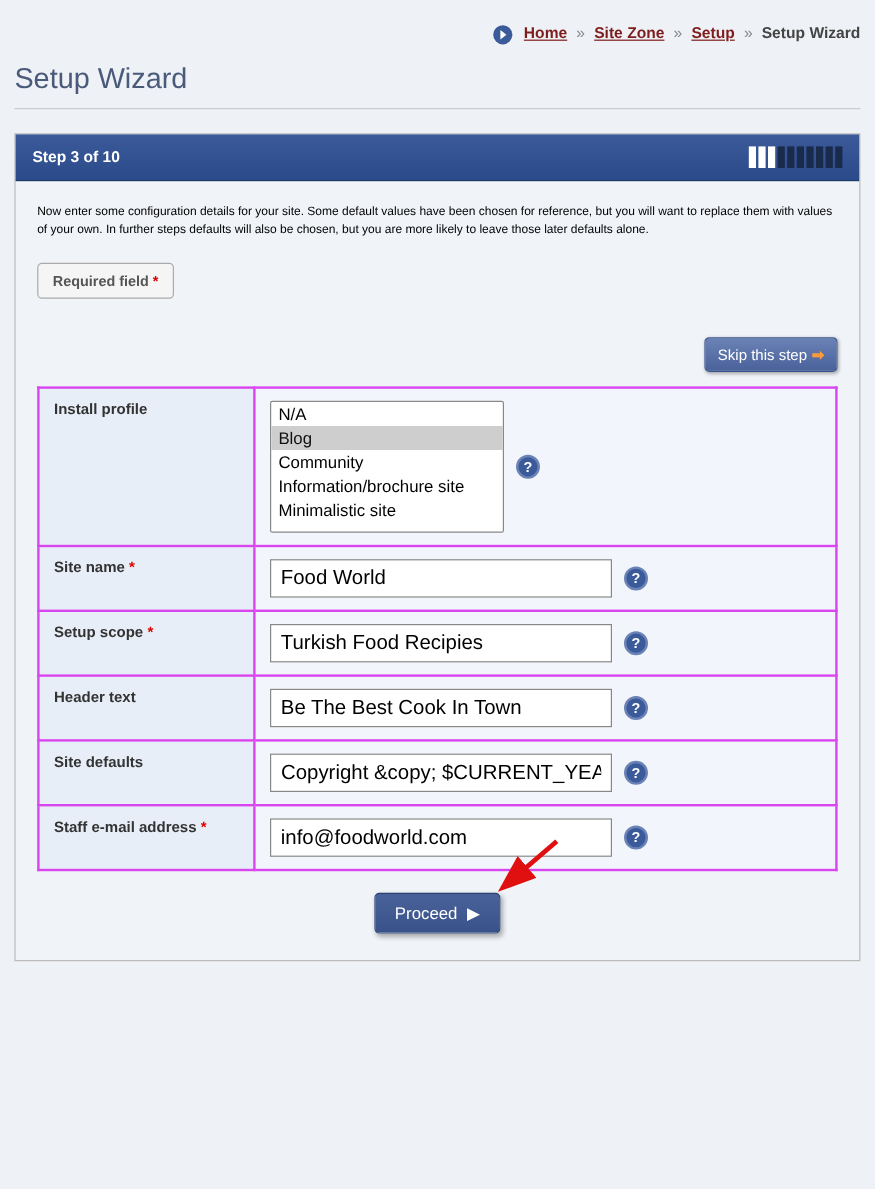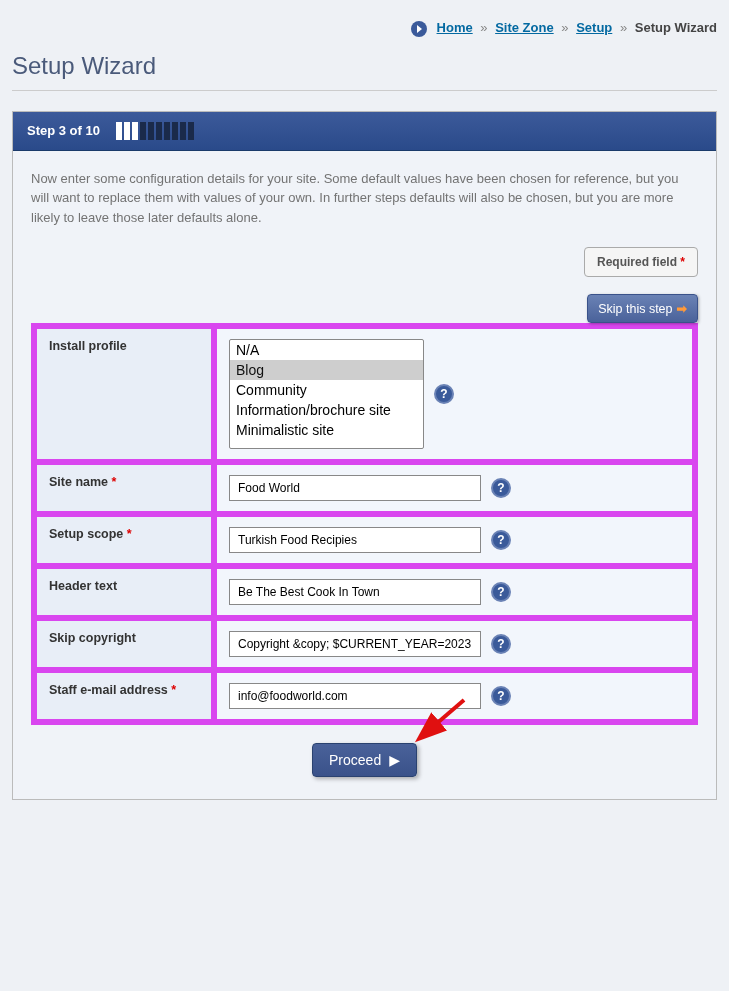--- a/index.html
+++ b/index.html
@@ -1,43 +1,43 @@
 <!DOCTYPE html>
 <html><head>
 <meta charset="utf-8">
 <style>
 * { box-sizing: border-box; margin: 0; padding: 0; }
 body { font-family: Verdana, Arial, sans-serif; background: #eef1f5; font-size: 13px; color: #333; }
 .container { width: 729px; margin: 0 auto; padding: 0 12px 30px; }
 .breadcrumb { text-align: right; padding: 20px 0 15px; font-size: 13px; color: #444; font-weight: bold; }
-.breadcrumb a { color: #0369a1; text-decoration: underline; }
+.breadcrumb a { color: #7f1d1d; text-decoration: underline; }
 .breadcrumb .sep { color: #888; margin: 0 4px; font-weight: normal; }
 .breadcrumb .play-icon { display: inline-block; width: 16px; height: 16px; background: #3a5a9a; border-radius: 50%; vertical-align: middle; margin-right: 6px; position: relative; }
 .breadcrumb .play-icon::after { content: ''; position: absolute; left: 6px; top: 4px; border-left: 5px solid #fff; border-top: 4px solid transparent; border-bottom: 4px solid transparent; }
 .page-title { font-size: 24px; color: #4a5a7a; font-weight: normal; padding-bottom: 10px; border-bottom: 1px solid #ccc; margin-bottom: 20px; }
 .wizard-box { border: 1px solid #bbb; background: #f0f3f8; }
-.wizard-header { background: linear-gradient(to bottom, #3c5a9a, #2a4a8a); color: #fff; padding: 10px 14px; font-weight: bold; display: flex; align-items: center; border-bottom: 1px solid #1a3a6a; gap: 16px; }
+.wizard-header { background: linear-gradient(to bottom, #3c5a9a, #2a4a8a); color: #fff; padding: 10px 14px; font-weight: bold; display: flex; justify-content: space-between; align-items: center; border-bottom: 1px solid #1a3a6a; gap: 16px; }
 .progress-bars { display: flex; gap: 2px; }
 .progress-bars span { width: 6px; height: 18px; background: #1a2a4a; }
 .progress-bars span.done { background: #fff; }
 .wizard-body { padding: 18px; }
-.intro-text { font-size: 13px; color: #737373; line-height: 1.5; margin-bottom: 20px; }
-.required-badge-row { text-align: right; margin-bottom: 17px; }
+.intro-text { font-size: 10px; color: #000000; line-height: 1.5; margin-bottom: 20px; }
+.required-badge-row { text-align: left; margin-bottom: 32px; }
 .required-badge { display: inline-block; border: 1px solid #aaa; border-radius: 4px; padding: 7px 12px; font-size: 12px; font-weight: bold; color: #555; background: #f5f5f5; }
 .required-badge .ast { color: #d00; }
-.skip-row { text-align: right; }
+.skip-row { text-align: right; margin-bottom: 12px; }
 .skip-btn { display: inline-block; background: linear-gradient(to bottom, #6a82b5, #4a629a); color: #fff; border: 1px solid #3a528a; border-radius: 4px; padding: 6px 10px; font-size: 12.5px; cursor: pointer; box-shadow: 1px 1px 3px rgba(0,0,0,0.3); }
 .skip-btn .arrow { margin-left: 4px; color: #ff9a3a; font-weight: bold; }
 .form-table { width: 100%; border: 1px solid #b8c8e0; border-collapse: collapse; background: #e8eef7; }
-.form-table td { border: 6px solid #d946ef; padding: 10px 12px; vertical-align: top; }
+.form-table td { border: 2px solid #d946ef; padding: 10px 12px; vertical-align: top; }
 .form-table td.label-cell { width: 180px; font-weight: bold; font-size: 12.5px; color: #333; }
 .form-table td.label-cell .ast { color: #d00; font-weight: bold; }
 .form-table td.input-cell { background: #f2f6fc; }
 .input-row { display: flex; align-items: center; gap: 10px; }
-.text-input { width: 252px; padding: 5px 8px; border: 1px solid #888; font-size: 12px; font-family: inherit; background: #fff; }
+.text-input { width: 285px; padding: 5px 8px; border: 1px solid #888; font-size: 17px; font-family: inherit; background: #fff; }
 .select-box { width: 195px; height: 110px; border: 1px solid #888; font-size: 14px; font-family: inherit; overflow-y: scroll; background: #fff; }
 .select-box option { padding: 2px 6px; }
 .help-icon { display: inline-flex; width: 20px; height: 20px; background: #3a5a9a; border: 2px solid #6a82b5; border-radius: 50%; color: #fff; font-size: 12px; font-weight: bold; align-items: center; justify-content: center; cursor: pointer; flex-shrink: 0; }
 .checkbox-row { display: flex; align-items: center; gap: 12px; }
 input[type=checkbox] { width: 14px; height: 14px; }
 .proceed-row { text-align: center; padding: 18px 0 4px; position: relative; }
 .proceed-btn { display: inline-block; background: linear-gradient(to bottom, #4a629a, #3a528a); color: #fff; border: 1px solid #2a4270; border-radius: 4px; padding: 8px 16px; font-size: 14px; cursor: pointer; box-shadow: 2px 2px 4px rgba(0,0,0,0.3); }
 .proceed-btn .tri { margin-left: 8px; display: inline-block; }
 .arrow-annotation { position: absolute; width: 60px; height: 50px; top: -30px; left: 378px; pointer-events: none; }
 .arrow-annotation svg { width: 100%; height: 100%; }
@@ -133,21 +133,21 @@
         <tr>
           <td class="label-cell">Header text</td>
           <td class="input-cell">
             <div class="input-row">
               <input class="text-input" type="text" value="Be The Best Cook In Town" style="">
               <span class="help-icon">?</span>
             </div>
           </td>
         </tr>
         <tr>
-          <td class="label-cell">Skip copyright</td>
+          <td class="label-cell">Site defaults</td>
           <td class="input-cell">
             <div class="input-row">
               <input class="text-input" type="text" value="Copyright &amp;copy; $CURRENT_YEAR=2023 (unr" style="">
               <span class="help-icon">?</span>
             </div>
           </td>
         </tr>
         <tr>
           <td class="label-cell">
             <span>Staff e-mail address</span> <span class="ast">*</span>

